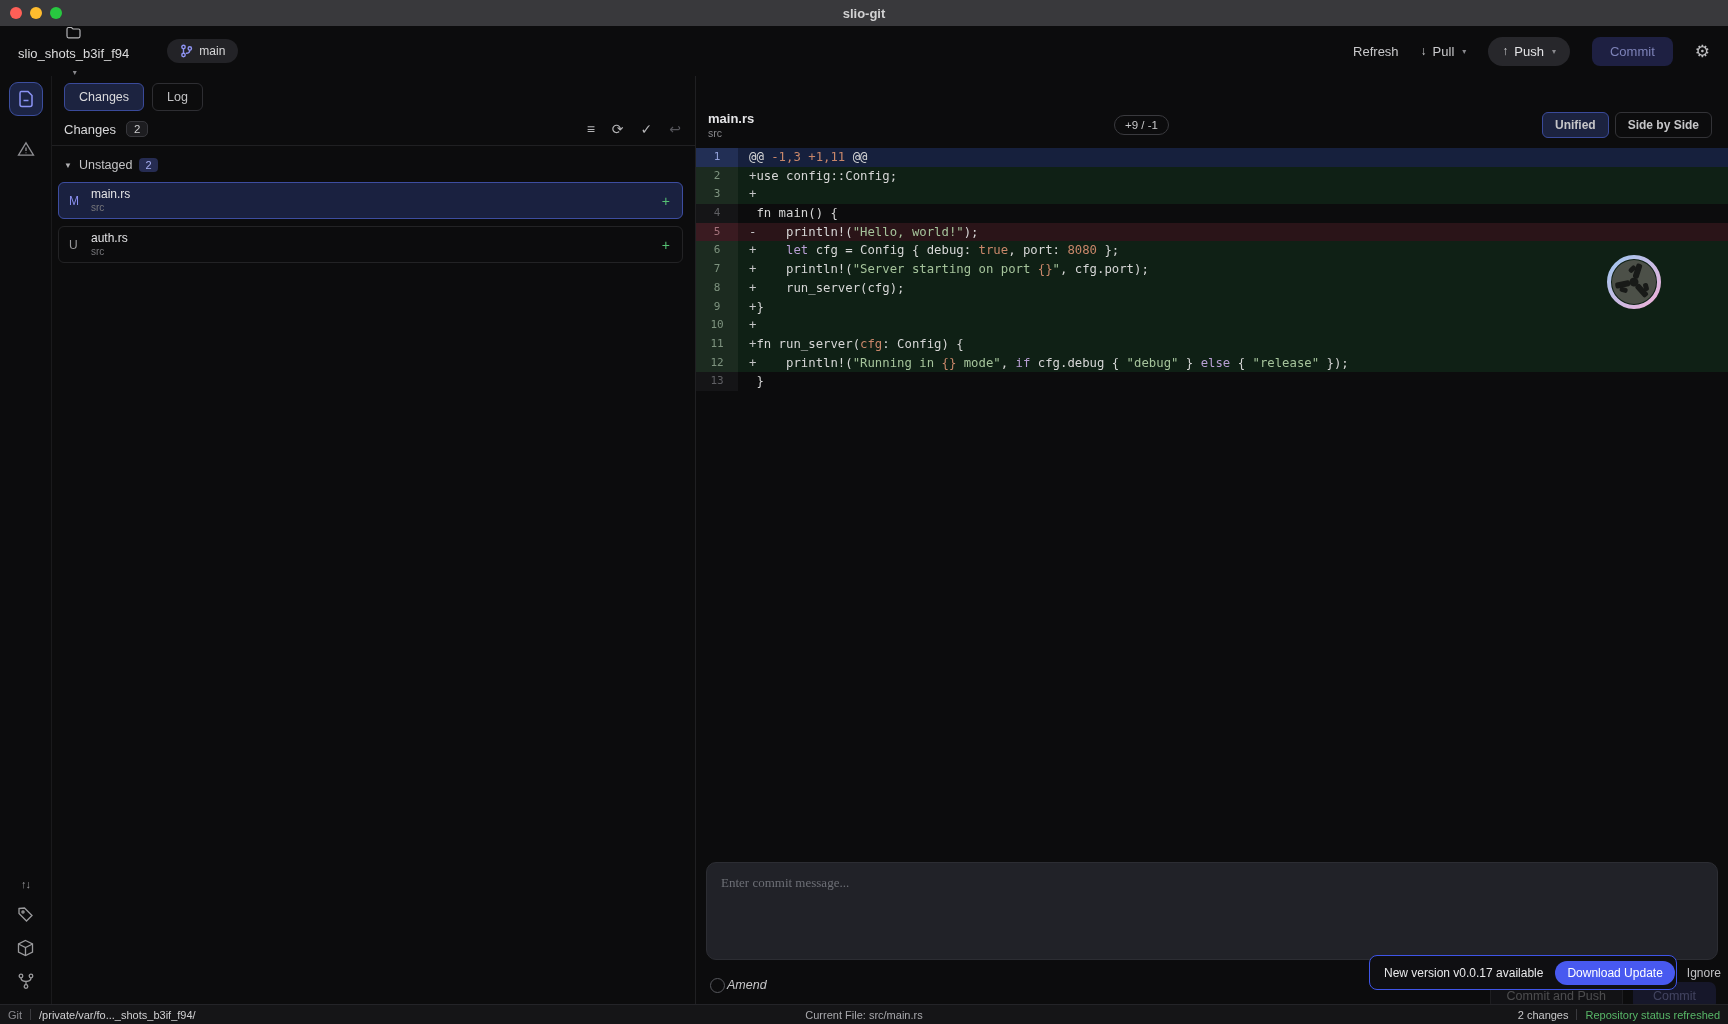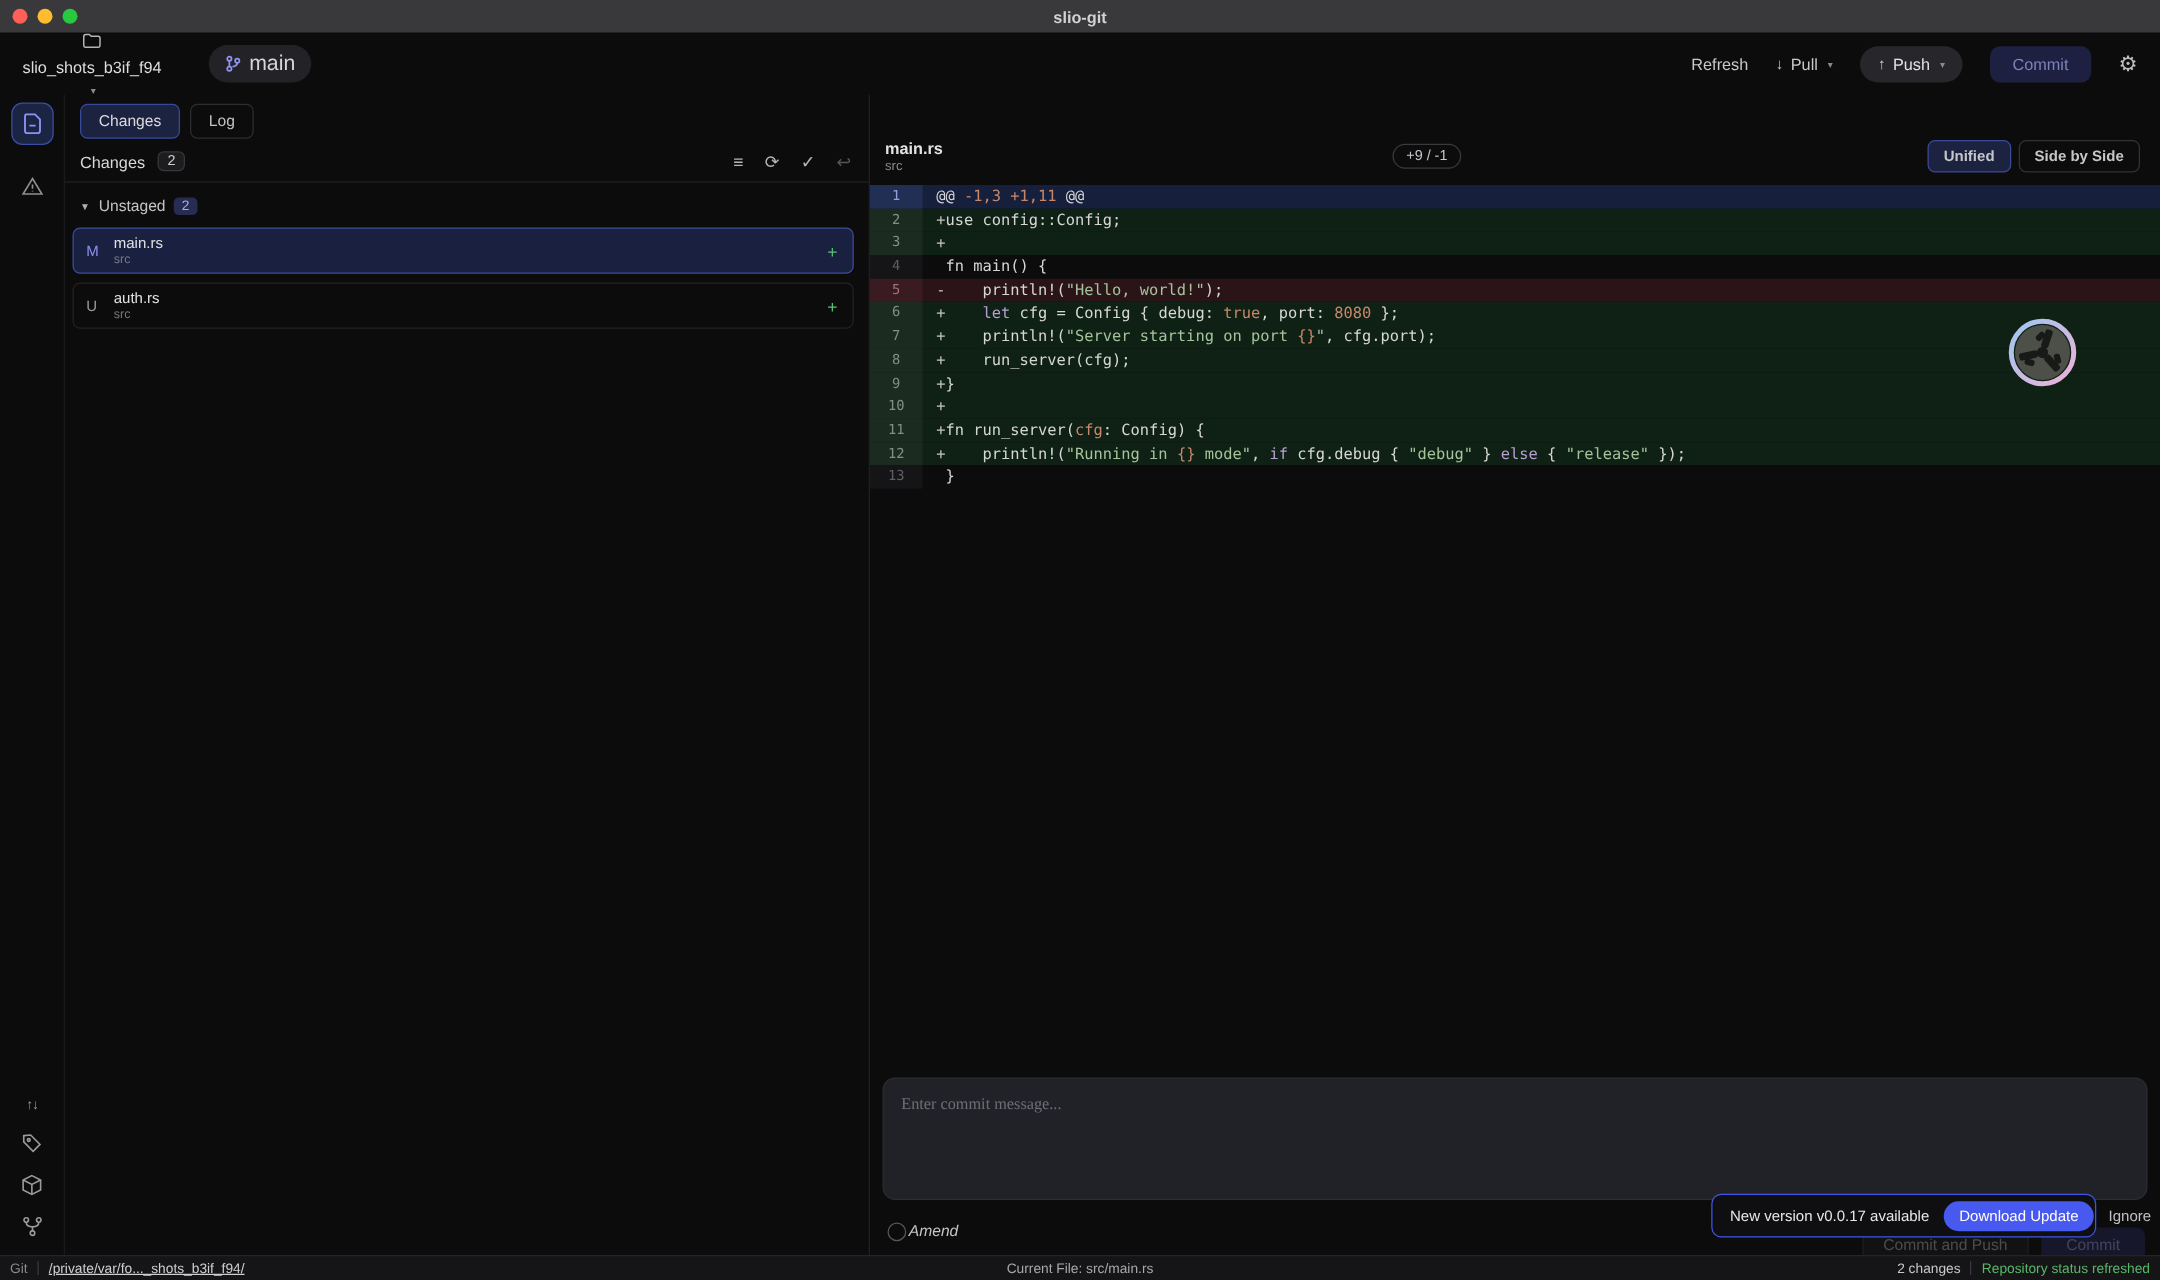--- a/index.html
+++ b/index.html
@@ -15,22 +15,22 @@
   .lights { display:flex; gap:8px; margin-left:10px; }
   .light { width:12px; height:12px; border-radius:50%; }
   .l-red{ background:#ff5f57;} .l-yel{ background:#febc2e;} .l-grn{ background:#28c840;}
   .win-title { position:absolute; left:0; right:0; text-align:center;
     font-size:13px; font-weight:bold; color:#d2d2d3; }
   
   .toolbar { position:absolute; top:26px; left:0; width:100%; height:50px;
     display:flex; align-items:center; padding:0 18px; }
   .repo { display:flex; align-items:center; gap:7px; font-size:13px; color:#dcdcdd; cursor:default;flex-direction:column; }
   .caret { font-size:8px; color:#8a8a8e; margin-left:2px; }
-  .branch-pill { display:flex; align-items:center; gap:6px; margin-left:38px;
-    background:#232327; border-radius:15px; padding:5px 13px; font-size:17px; color:#d6d6d8; }
+  .branch-pill { display:flex; gap:6px; margin-left:38px;
+    background:#232327; border-radius:15px; padding:5px 13px; font-size:12px; color:#d6d6d8; }
   .toolbar-right { margin-left:auto; display:flex; align-items:center; gap:22px; }
   .txt-btn { font-size:13px; color:#c9c9cb; background:none; border:none; cursor:pointer;
     display:flex; align-items:center; gap:6px; font-family:inherit; }
   .push-pill { background:#27272b; border:none; border-radius:16px; padding:7px 14px;
     font-size:13px; color:#e3e3e5; display:flex; align-items:center; gap:6px; cursor:pointer; font-family:inherit; }
   .commit-btn { background:#1e2042; border:none; border-radius:8px; padding:7px 18px;
     font-size:13px; color:#7d82b8; cursor:pointer; font-family:inherit; }
   .gear { font-size:17px; color:#bdbdbf; line-height:1; cursor:pointer; }
   .arrow-glyph { font-size:12px; color:#c9c9cb; }
   
@@ -115,21 +115,21 @@
     display:flex; align-items:center; gap:12px; padding:0 12px 0 14px; z-index:5; }
   .notif-text { font-size:12px; color:#e8e8ea; white-space:nowrap; }
   .notif-dl { background:#4859f0; color:#fff; border:none; border-radius:13px;
     padding:5px 12px; font-size:12px; cursor:pointer; font-family:inherit; white-space:nowrap; }
   .notif-ign { background:none; border:none; color:#c2c2c4; font-size:12px; cursor:pointer; font-family:inherit; }
   
   .statusbar { position:absolute; bottom:0; left:0; width:100%; height:20px;
     background:#151517; border-top:1px solid #242428; display:flex; align-items:center;
     font-size:11px; padding:0 8px; }
   .sb-left { display:flex; align-items:center; gap:8px; }
-  .sb-git { color:#8a8a8e; } .sb-path { color:#d0d0d2;text-decoration:underline; }
+  .sb-git { color:#8a8a8e; } .sb-path { color:#d0d0d2; }
   .sb-sep { width:1px; height:11px; background:#3a3a3e; }
   .sb-center { position:absolute; left:0; right:0; text-align:center; color:#a8a8ac; pointer-events:none; }
   .sb-right { margin-left:auto; display:flex; align-items:center; gap:8px; z-index:1; }
   .sb-changes { color:#c8c8ca; } .sb-status { color:#58b768; }
   svg { display:block; }
 </style>
 </head>
 <body>
 
 <div class="app">

